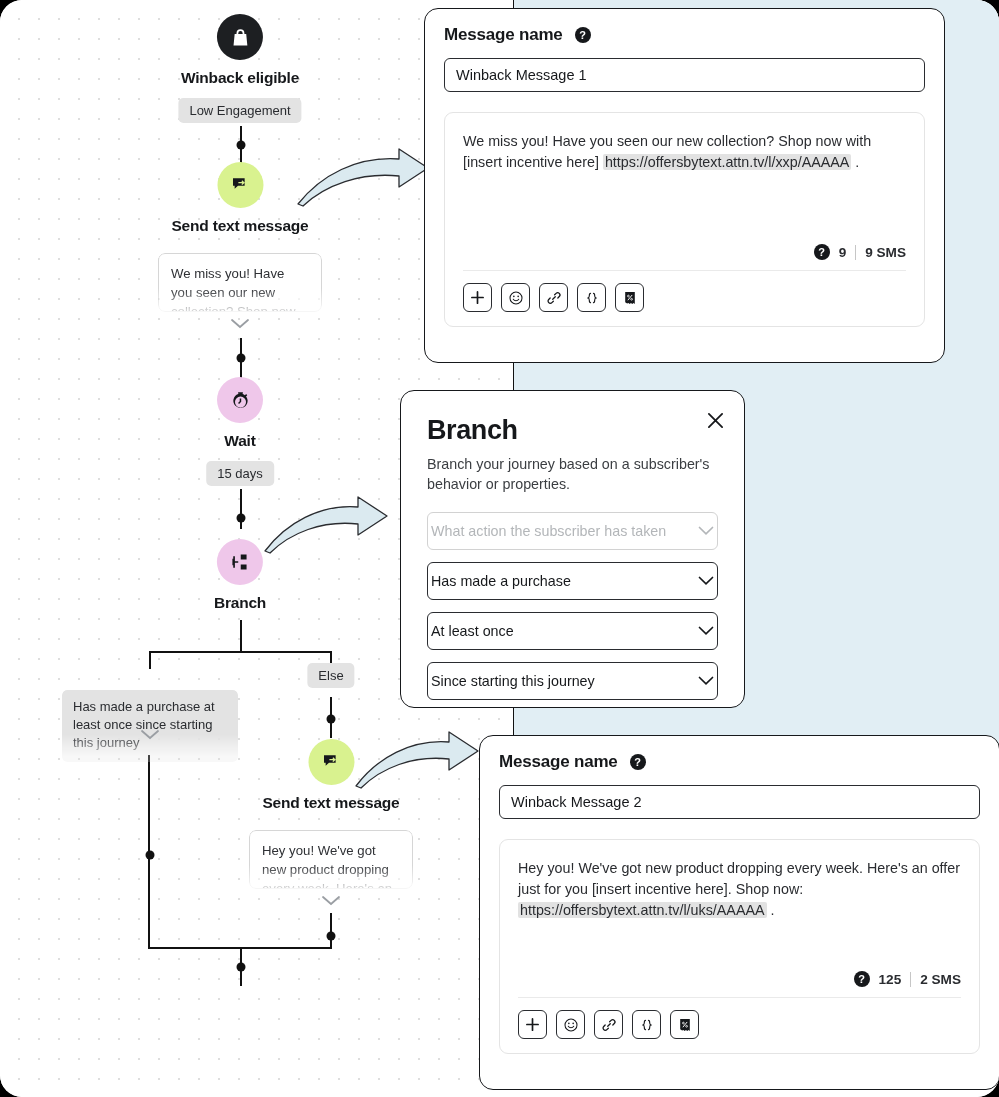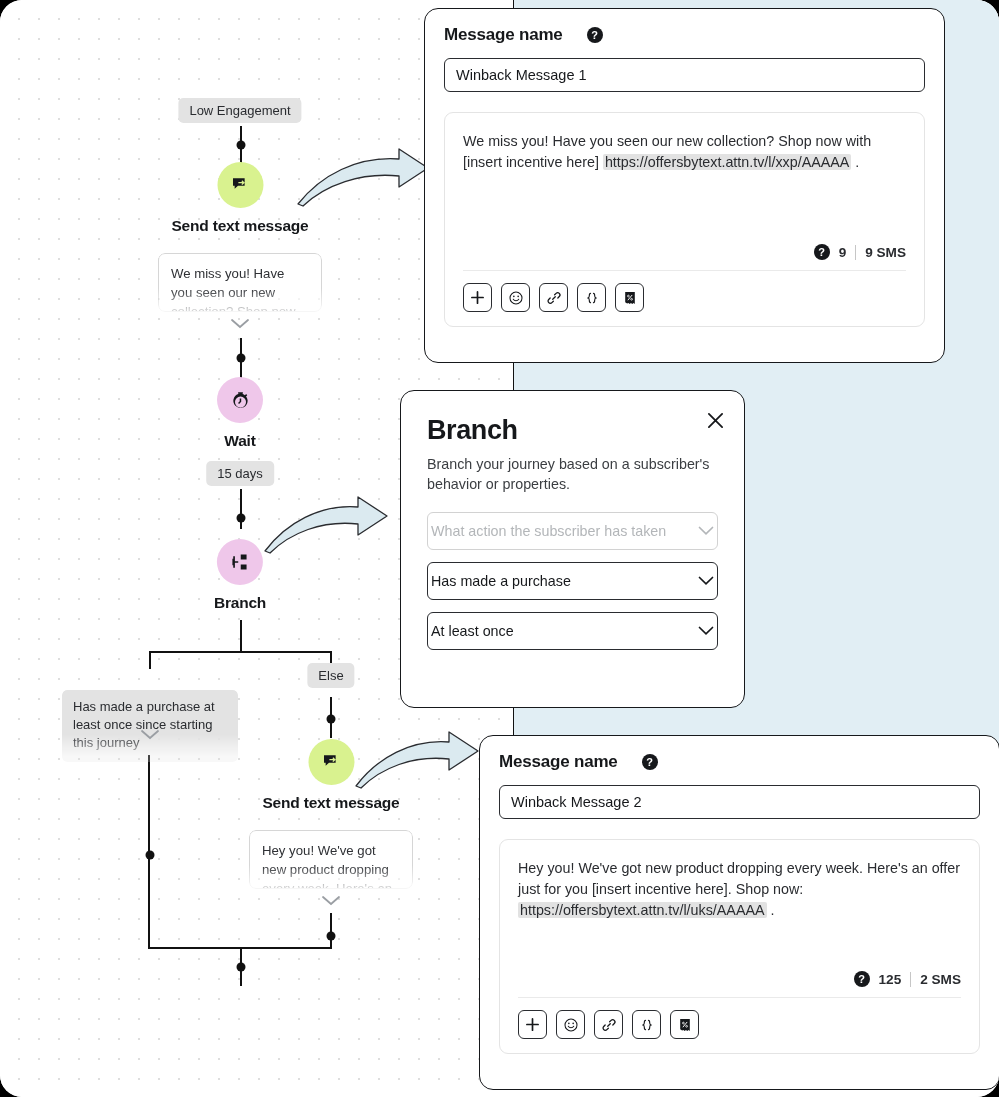--- a/index.html
+++ b/index.html
@@ -77,21 +77,21 @@
   .edge{position:absolute;background:#111;}
   .dot{position:absolute;width:9px;height:9px;border-radius:50%;background:#111;transform:translate(-50%,-50%);}
 
   
   .panel{
     position:absolute;background:#fff;
     border:1.5px solid #16181b;border-radius:14px;
     box-sizing:border-box;
   }
   .panel-title{
-    display:flex;align-items:center;gap:24px;
+    display:flex;align-items:center;gap:12px;
     font-size:17px;font-weight:700;color:#16181b;letter-spacing:-.2px;
   }
   .help{
     width:16px;height:16px;border-radius:50%;background:#16181b;color:#fff;
     font-size:11px;font-weight:700;display:inline-flex;
     align-items:center;justify-content:center;line-height:1;
   }
   .name-input{
     width:100%;box-sizing:border-box;height:34px;
     border:1px solid #2a2c30;border-radius:6px;background:#fff;
@@ -165,20 +165,28 @@
     <div class="edge" style="left:329.5px;top:913px;width:2px;height:36px;"></div>
     <div class="dot" style="left:330.5px;top:936px;"></div>
 
     <div class="edge" style="left:148px;top:755px;width:2px;height:194px;"></div>
     <div class="dot" style="left:149.5px;top:855px;"></div>
 
     <div class="edge" style="left:148px;top:947px;width:183px;height:2px;"></div>
     <div class="edge" style="left:239.5px;top:947px;width:2px;height:39px;"></div>
     <div class="dot" style="left:240.5px;top:967px;"></div>
 
+    <div class="node" style="left:240px;top:14px;">
+      <div class="circle c-dark">
+        <svg width="21" height="21" viewBox="0 0 24 24">
+            <path fill="#fff" d="M7.5 8V7a4.5 4.5 0 0 1 9 0v1h2.1l1.3 13H4.1L5.4 8H7.5zm2 0h5V7a2.5 2.5 0 0 0-5 0v1z"></path>
+          </svg>
+      </div>
+      <div class="node-label">Winback eligible</div>
+    </div>
 
     <div class="chip-wrap" style="left:240px;top:98px;">
       <span class="chip">Low Engagement</span>
     </div>
 
     <div class="node" style="left:240px;top:162px;">
       <div class="circle c-lime">
         <svg width="20" height="20" viewBox="0 0 24 24">
             <path fill="#16181b" d="M3 4h14v9H9l-4 3.5V13H3V4zm11.2 2.3-1.1 1.1 1 1H9.5v1.6h4.6l-1 1 1.1 1.1 2.9-2.9-2.9-2.9z"></path>
           </svg>
@@ -347,20 +355,26 @@
       <svg width="16" height="10" viewBox="0 0 16 10">
           <path d="M1.5 1.5 8 7.8l6.5-6.3" stroke="#16181b" stroke-width="1.7" fill="none" stroke-linecap="round"></path>
         </svg>
     </div>
     <div class="select">
       <span>At least once</span>
       <svg width="16" height="10" viewBox="0 0 16 10">
           <path d="M1.5 1.5 8 7.8l6.5-6.3" stroke="#16181b" stroke-width="1.7" fill="none" stroke-linecap="round"></path>
         </svg>
     </div>
+    <div class="select" style="margin-bottom:0;">
+      <span>Since starting this journey</span>
+      <svg width="16" height="10" viewBox="0 0 16 10">
+          <path d="M1.5 1.5 8 7.8l6.5-6.3" stroke="#16181b" stroke-width="1.7" fill="none" stroke-linecap="round"></path>
+        </svg>
+    </div>
   </div>
 
   <div class="panel" id="msg-panel-2" style="left:479px;top:735px;width:521px;height:355px;padding:16px 19px 0 19px;">
     <div class="panel-title">
       <span>Message name</span>
       <span class="help">?</span>
     </div>
     <div style="height:13px;"></div>
     <input class="name-input" value="Winback Message 2" style="">
     <div style="height:20px;"></div>

